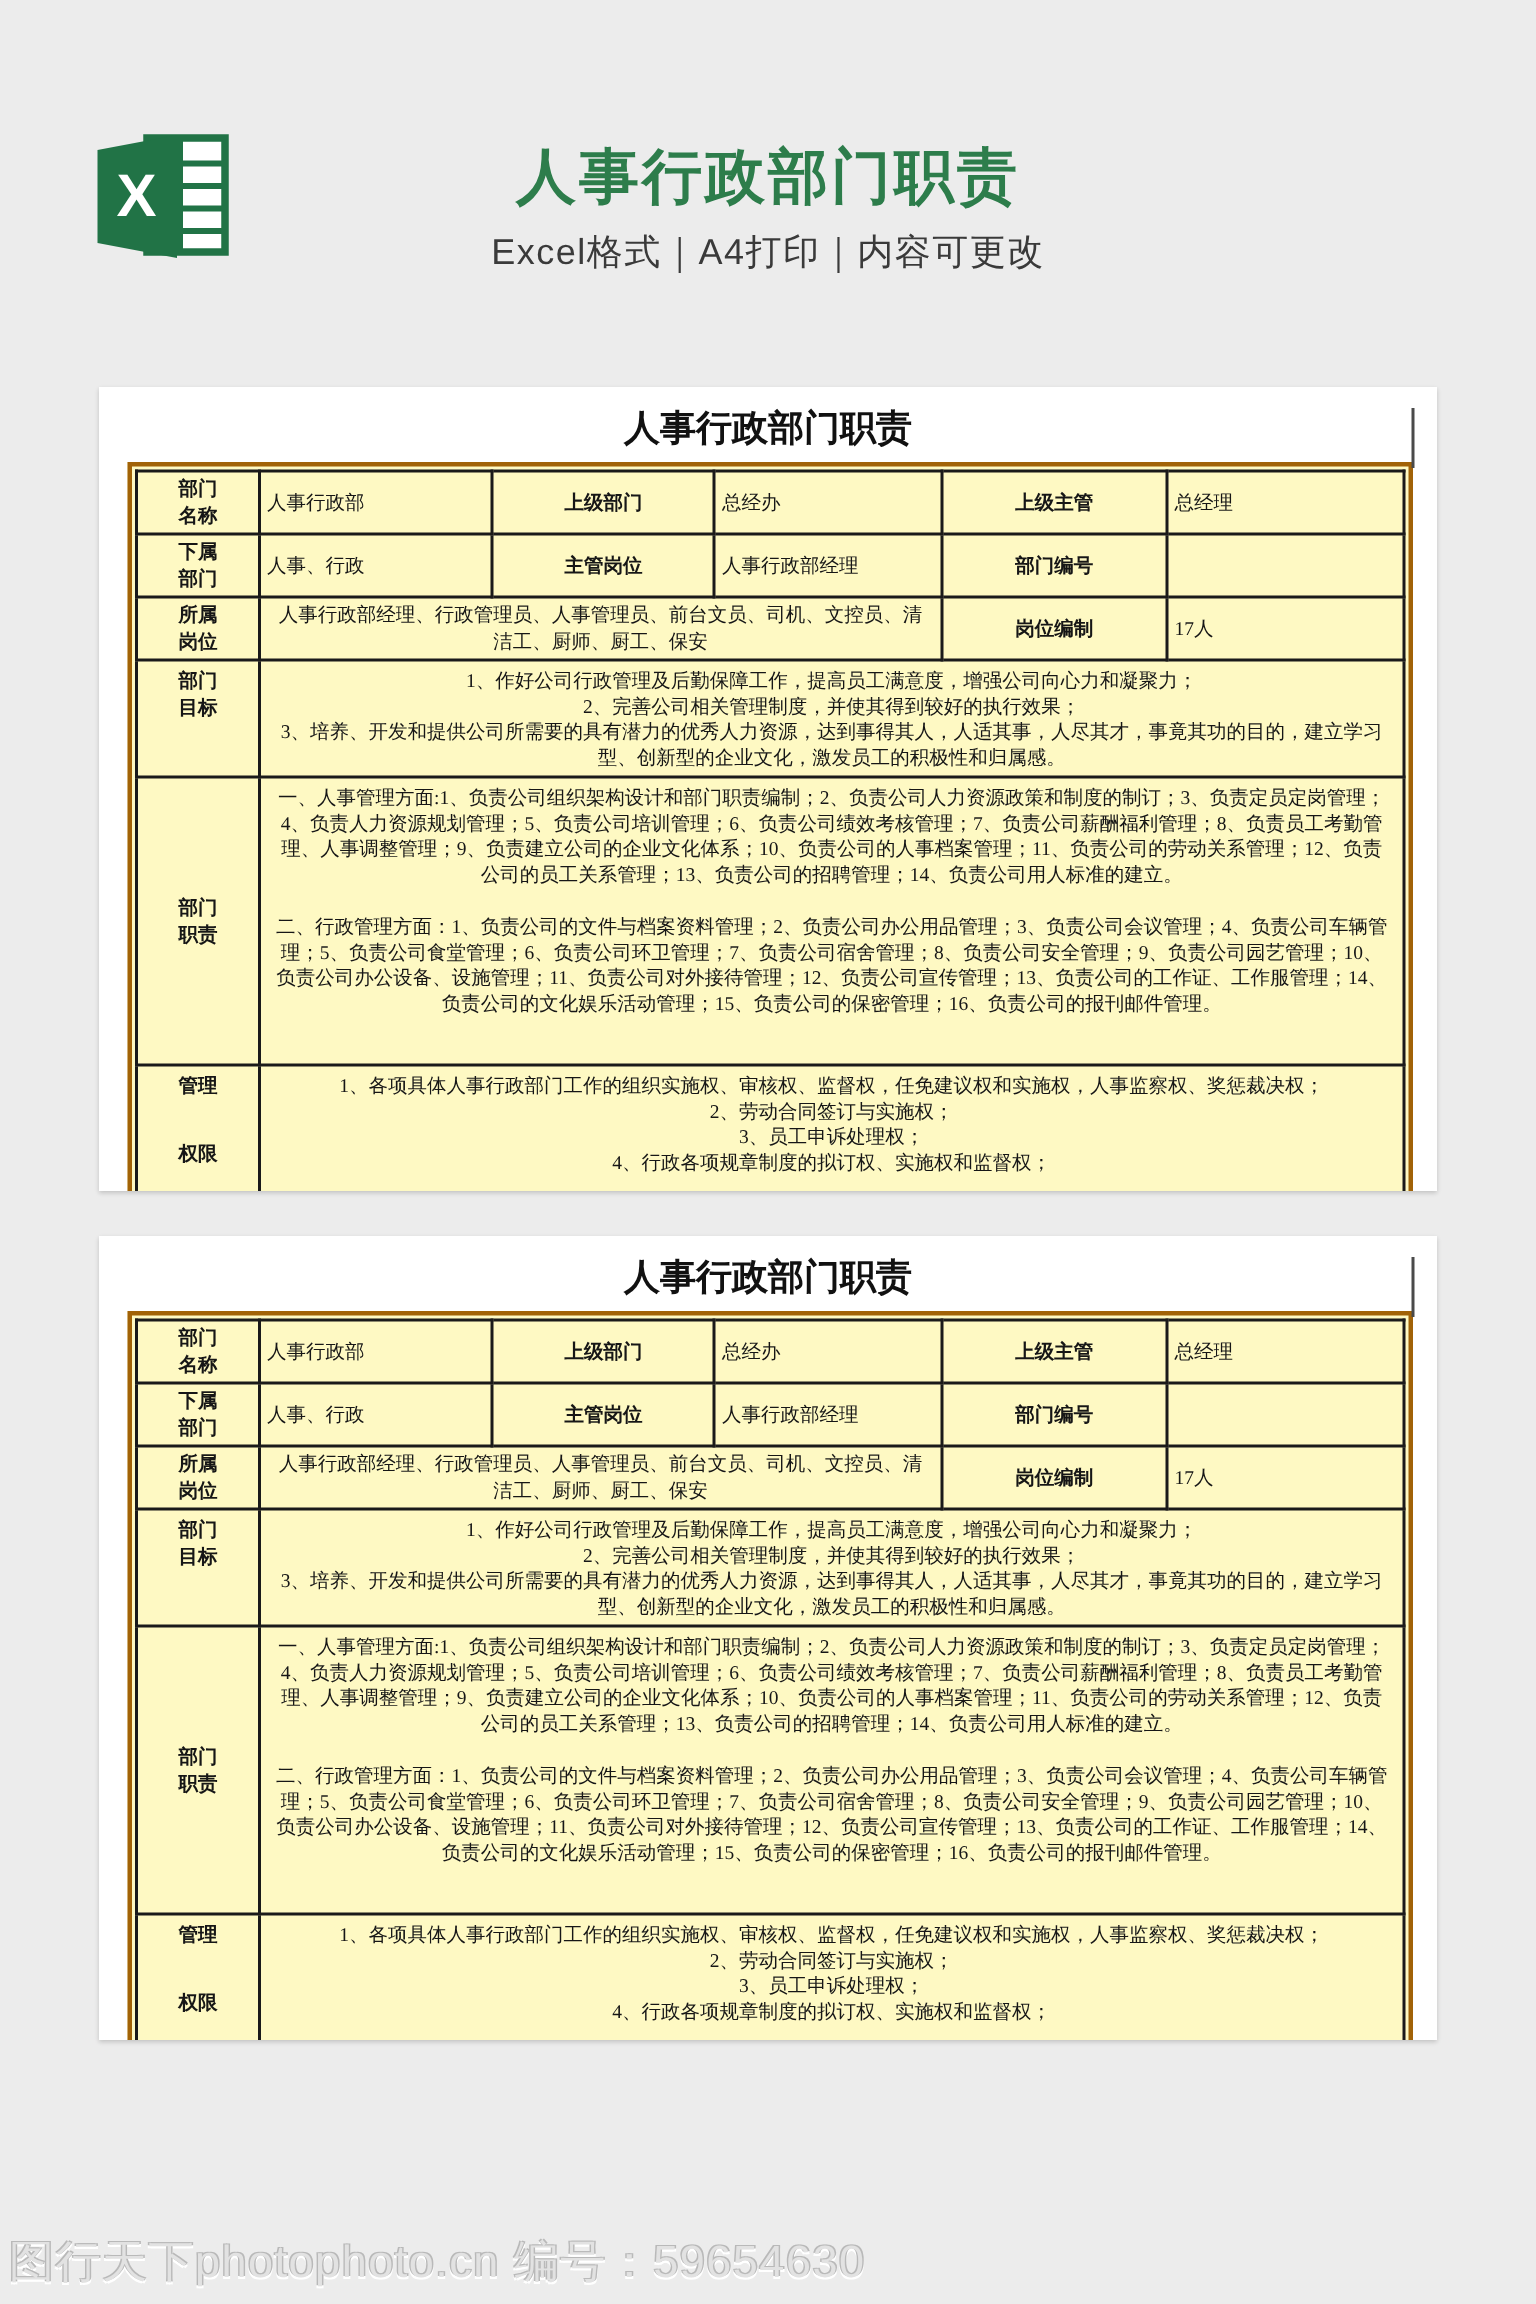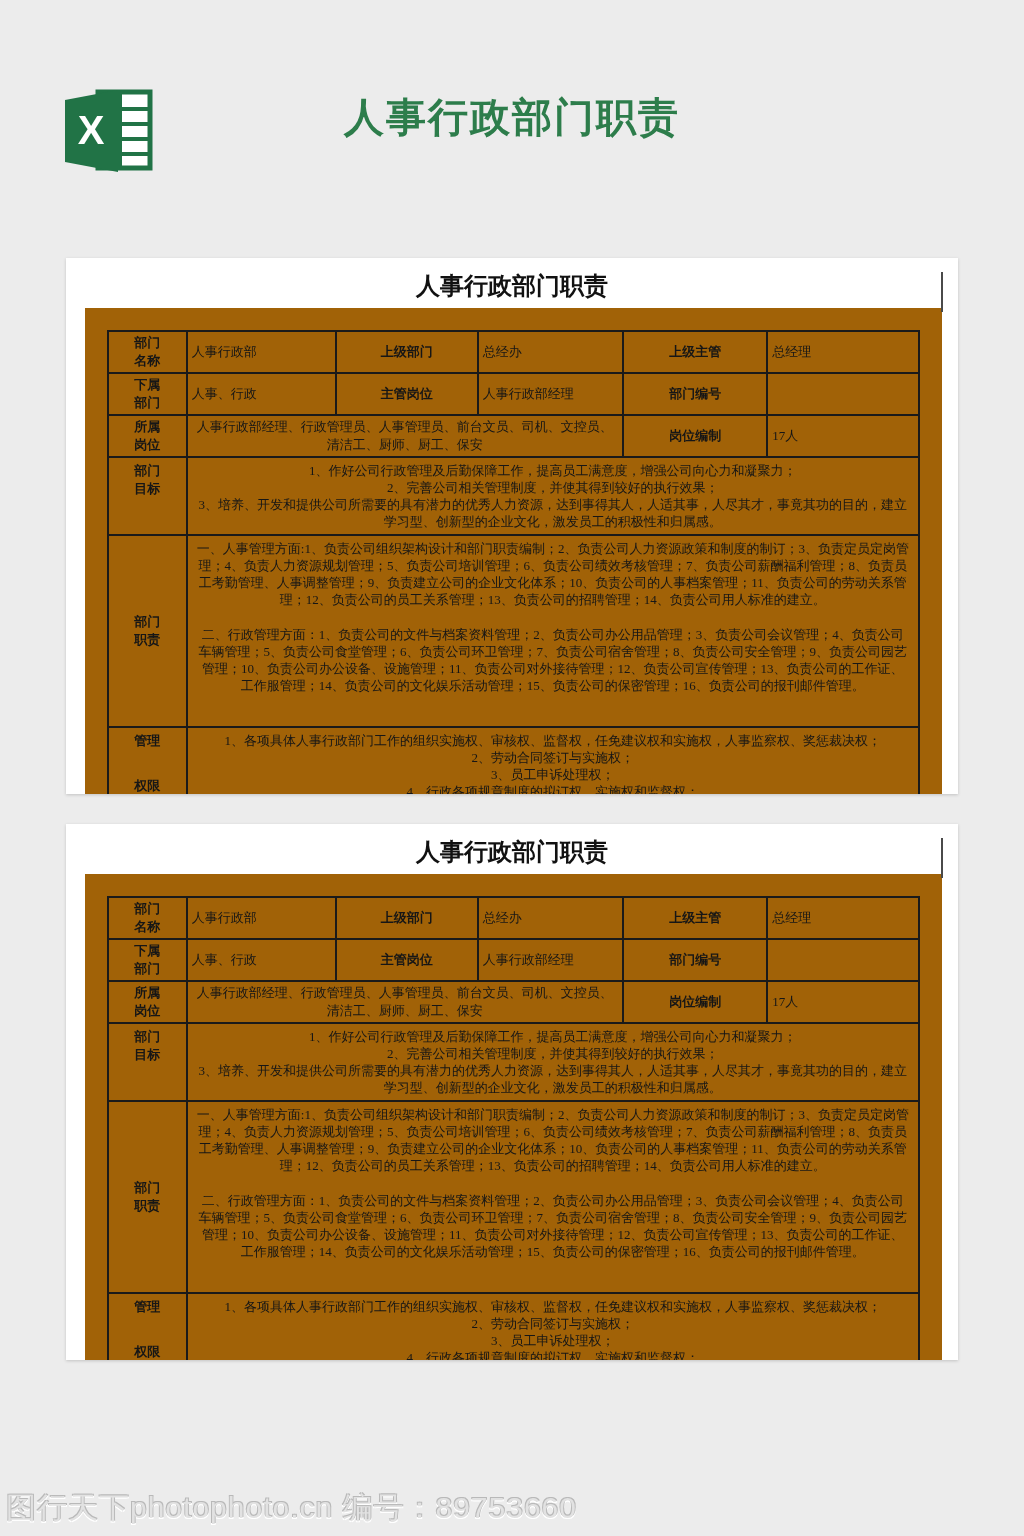--- a/index.html
+++ b/index.html
@@ -26,21 +26,21 @@
     box-shadow:0 1px 3px rgba(0,0,0,0.18);
   }
   .card + .card{margin-top:30px;}
   .sheet-title{
     height:50px;line-height:56px;text-align:center;
     font-family:"Liberation Serif","DejaVu Serif",serif;
     font-size:24px;font-weight:bold;color:#111;
   }
   .title-tick{position:absolute;top:14px;right:15px;width:2px;height:40px;background:#4a4a4a;}
   .table-wrap{
-    margin:0 16px 0 19px;border:7px solid #a16207;padding:15px;background:#a16207;
+    margin:0 16px 0 19px;border:3px solid #a16207;padding:2px;background:#fef9c3;
   }
   table{
     width:100%;border-collapse:collapse;table-layout:fixed;
     font-family:"Liberation Serif","DejaVu Serif",serif;
     font-size:13px;color:#161616;
   }
   th,td{border:2px solid #1a1a1a;padding:2px 4px;vertical-align:middle;}
   th{font-weight:bold;text-align:center;font-size:13px;}
   th span{display:block;line-height:18px;}
   td.val{text-align:left;}
@@ -70,20 +70,21 @@
     <rect x="36" y="6" width="52" height="76" fill="#ffffff" stroke="#217346" stroke-width="5"></rect>
     <line x1="36" y1="23" x2="88" y2="23" stroke="#217346" stroke-width="4"></line>
     <line x1="36" y1="38" x2="88" y2="38" stroke="#217346" stroke-width="4"></line>
     <line x1="36" y1="53" x2="88" y2="53" stroke="#217346" stroke-width="4"></line>
     <line x1="36" y1="68" x2="88" y2="68" stroke="#217346" stroke-width="4"></line>
     <line x1="58" y1="8" x2="58" y2="80" stroke="#217346" stroke-width="4"></line>
     <polygon points="3,14 56,4 56,86 3,76" fill="#217346"></polygon>
     <text x="29" y="58" font-size="40" font-weight="bold" fill="#ffffff" text-anchor="middle" font-family="Liberation Sans, sans-serif">X</text>
   </svg>
   <div class="page-title">人事行政部门职责</div>
+  <div class="page-subtitle">Excel格式｜A4打印｜内容可更改</div>
 </div>
 
 <div id="cards">
   <div class="card">
     <span class="title-tick"></span>
     <div class="sheet-title">人事行政部门职责</div>
     <div class="table-wrap">
       <table>
         <colgroup>
           <col style="width:9.7%">
@@ -240,13 +241,13 @@
             <div class="auth-item">3、员工申诉处理权；</div>
             <div class="auth-item">4、行政各项规章制度的拟订权、实施权和监督权；</div>
           </td>
         </tr>
       </tbody>
         </table>
     </div>
   </div>
 </div>
 
-<div class="watermark">图行天下photophoto.cn 编号：89753660</div>
+<div class="watermark">图行天下photophoto.cn 编号：59654630</div>
 
 </body></html>

